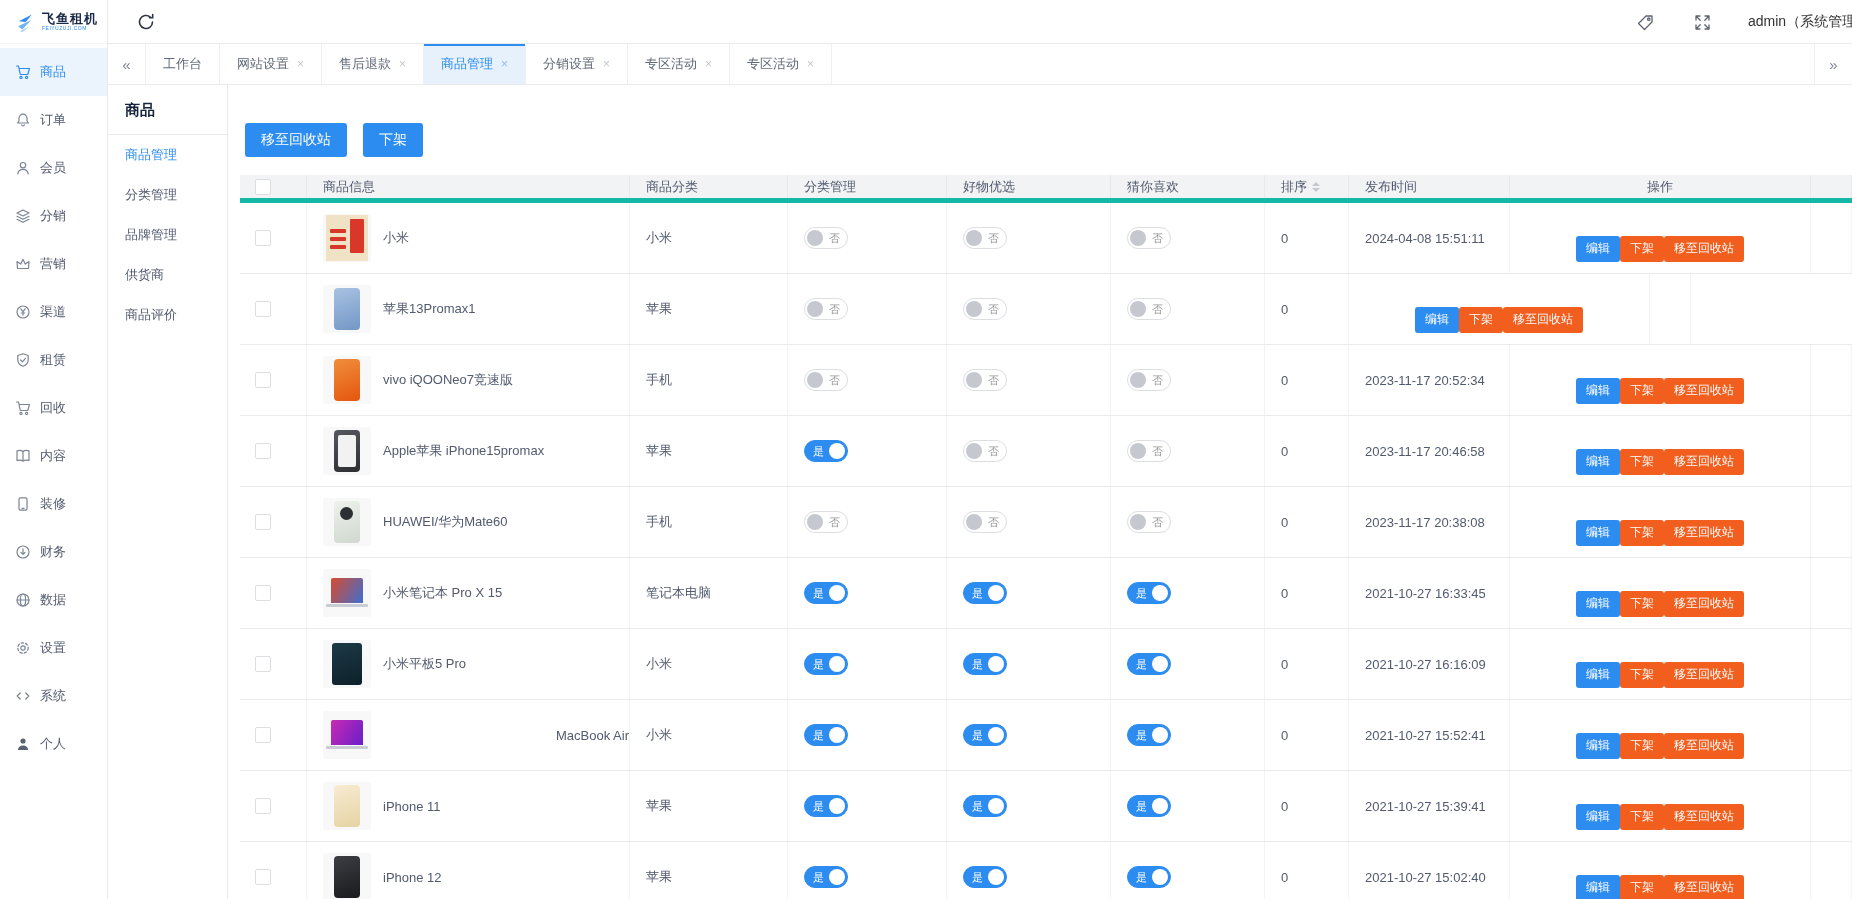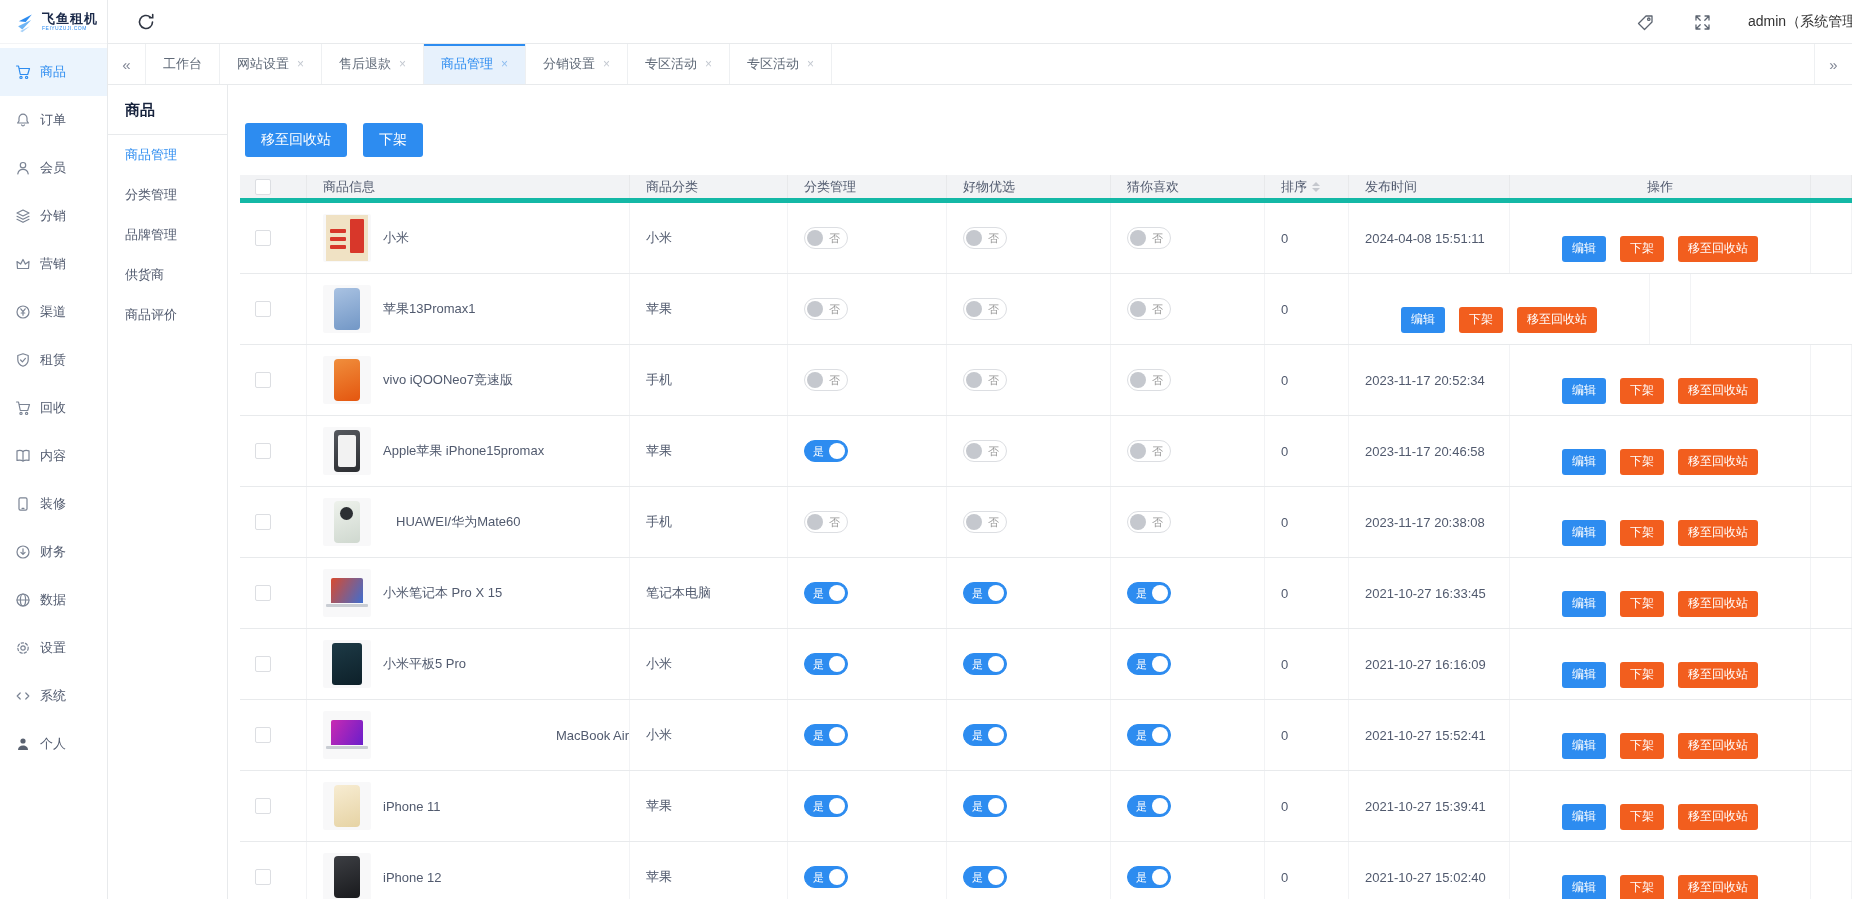--- a/index.html
+++ b/index.html
@@ -86,21 +86,21 @@
   .switch .stxt { position:absolute; top:0; line-height:20px; font-size:11px; color:#999; right:7px; }
   .switch.on { background:#2d8cf0; border-color:#2d8cf0; }
   .switch.on .knob { background:#fff; left:auto; right:2px; }
   .switch.on .stxt { color:#fff; right:auto; left:8px; }
 
   
   .act-btn { height:26px; border:none; border-radius:3px; color:#fff; font-size:12px; padding:0 10px;
     cursor:pointer; font-family:inherit; flex:none; }
   .act-edit { background:#2d8cf0; }
   .act-orange { background:#f25e1e; }
-  .acts { display:flex; gap:14px; width:100%; justify-content:center; align-items:center;margin-top:21px; }
+  .acts { display:flex; width:100%; justify-content:center; align-items:center;margin-top:21px; }
 
   
   .ph-phone { width:26px; height:42px; border-radius:4px; position:relative; }
   .ph-screen { position:absolute; left:4px; top:5px; right:4px; bottom:5px; border-radius:2px; }
   .ph-cam { position:absolute; left:6px; top:6px; width:13px; height:13px; border-radius:50%; background:#2c2f33; }
   .ph-lap { width:42px; height:34px; position:relative; }
   .ph-lap-scr { position:absolute; left:5px; top:2px; right:5px; bottom:7px; border-radius:2px 2px 0 0; }
   .ph-lap-base { position:absolute; left:0; right:0; bottom:3px; height:3px; background:#c9cdd3; border-radius:1px; }
   .ph-tab { width:30px; height:42px; border-radius:3px; position:relative; }
   .ph-poster { width:42px; height:46px; position:relative; }
@@ -567,21 +567,21 @@
                     <button class="act-btn act-orange">下架</button>
                     <button class="act-btn act-orange">移至回收站</button>
                   </div>
                 </div>
                 <div class="t-cell" style="width: 41px;"></div>
               </div>
               <div class="t-row">
                 <div class="t-cell" style="padding-left: 15px; width: 67px;">
                   <span class="checkbox"></span>
                 </div>
-                <div class="t-cell" style="width: 323px; gap: 13px;">
+                <div class="t-cell" style="width: 323px;">
                   <div class="thumb">
                     <div class="ph-phone" style="background: linear-gradient(160deg, rgb(238, 242, 236), rgb(207, 216, 207));">
                       <i class="ph-cam"></i>
                     </div>
                   </div>
                   <span class="p-name">HUAWEI/华为Mate60</span>
                 </div>
                 <div class="t-cell" style="width: 158px;">
                   <span>手机</span>
                 </div>

